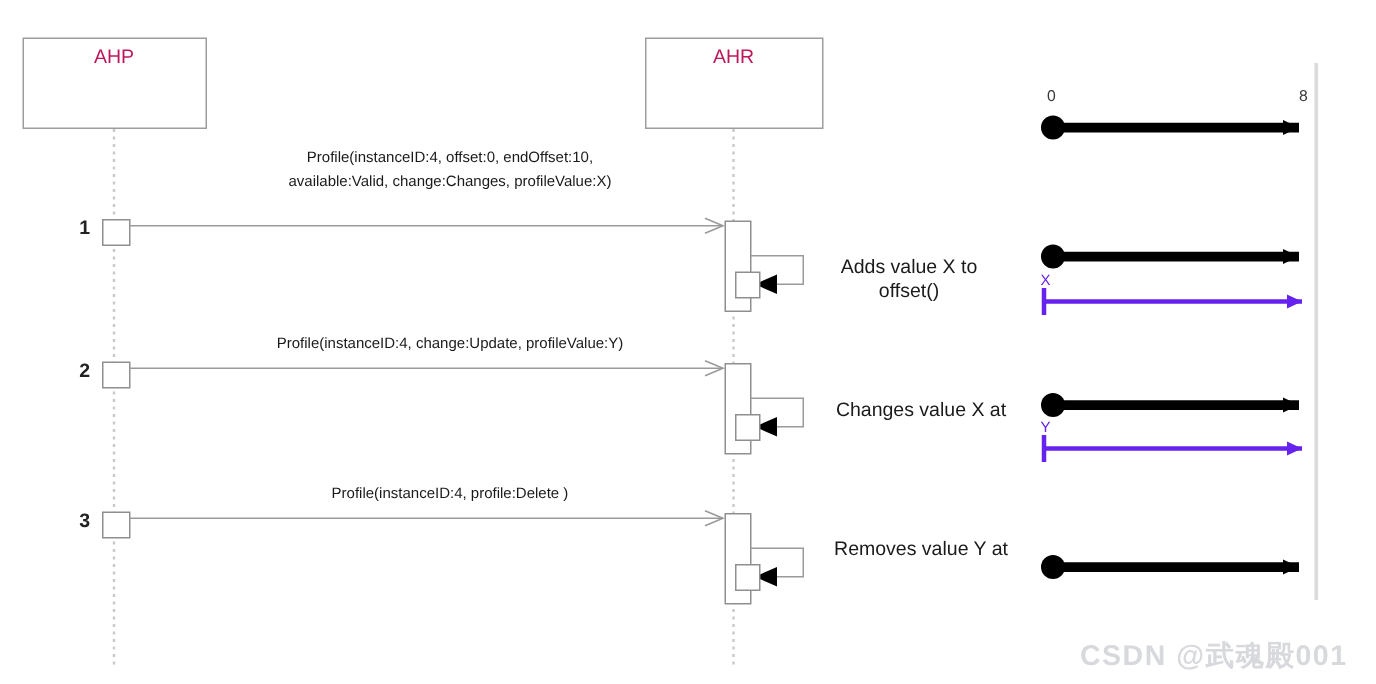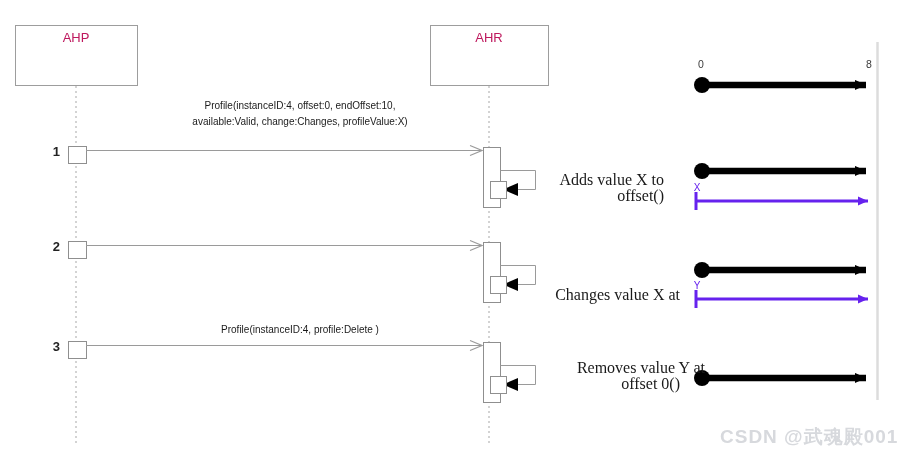--- a/index.html
+++ b/index.html
@@ -42,24 +42,23 @@
     font-weight: bold;
     color: #222222;
     text-align: right;
   }
   .msg-label {
     font-size: 10px;
     text-align: center;
     color: #1a1a1a;
   }
   .note-label {
-    font-size: 16px;
-    text-align: right;
+    font-size: 13px;
+    text-align: center;
     color: #1a1a1a;
-    font-family: Liberation Serif, serif;
   }
   .tick-label {
     font-size: 10.5px;
     color: #3a3a3a;
     text-align: center;
   }
   .tick-label.purple {
     color: #6622ee;
     font-size: 10px;
   }
@@ -167,26 +166,26 @@
   <div class="txt lifeline-name" style="left:15px; top:30px; width:122px;">AHP</div>
   <div class="txt lifeline-name" style="left:430px; top:30px; width:118px;">AHR</div>
 
   <div class="txt seq-num" style="left:38px; top:144px; width:22px;">1</div>
   <div class="txt msg-label" style="left:130px; top:100px; width:340px;">Profile(instanceID:4, offset:0, endOffset:10,</div>
   <div class="txt msg-label" style="left:130px; top:116px; width:340px;">available:Valid, change:Changes, profileValue:X)</div>
   <div class="txt note-label" style="left:548px; top:170px; width:116px;">Adds value X to</div>
   <div class="txt note-label" style="left:548px; top:186px; width:116px;">offset()</div>
 
   <div class="txt seq-num" style="left:38px; top:239px; width:22px;">2</div>
-  <div class="txt note-label" style="left:548px; top:265px; width:132px;margin-top:20px;">Changes value X at</div>
+  <div class="txt msg-label" style="left:110px; top:224px; width:380px;">Profile(instanceID:4, change:Update, profileValue:Y)</div>
+  <div class="txt note-label" style="left:548px; top:265px; width:132px;">Changes value X at</div>
 
   <div class="txt seq-num" style="left:38px; top:339px; width:22px;">3</div>
   <div class="txt msg-label" style="left:130px; top:324px; width:340px;">Profile(instanceID:4, profile:Delete )</div>
-  <div class="txt note-label" style="left:573px; top:358px; width:132px;">Removes value Y at</div>
-  <div class="txt note-label" style="left:548px; top:374px; width:132px;">offset 0()</div>
+  <div class="txt note-label" style="left:548px; top:358px; width:132px;">Removes value Y at</div>
 
   <div class="txt tick-label" style="left:690px; top:58px; width:22px;">0</div>
   <div class="txt tick-label" style="left:856px; top:58px; width:26px;">8</div>
   <div class="txt tick-label purple" style="left:688px; top:182px; width:18px;">X</div>
   <div class="txt tick-label purple" style="left:688px; top:280px; width:18px;">Y</div>
 
   <div class="watermark" style="left:720px; top:424px;font-weight:bold;">CSDN @武魂殿001</div>
 
 </div>
 

